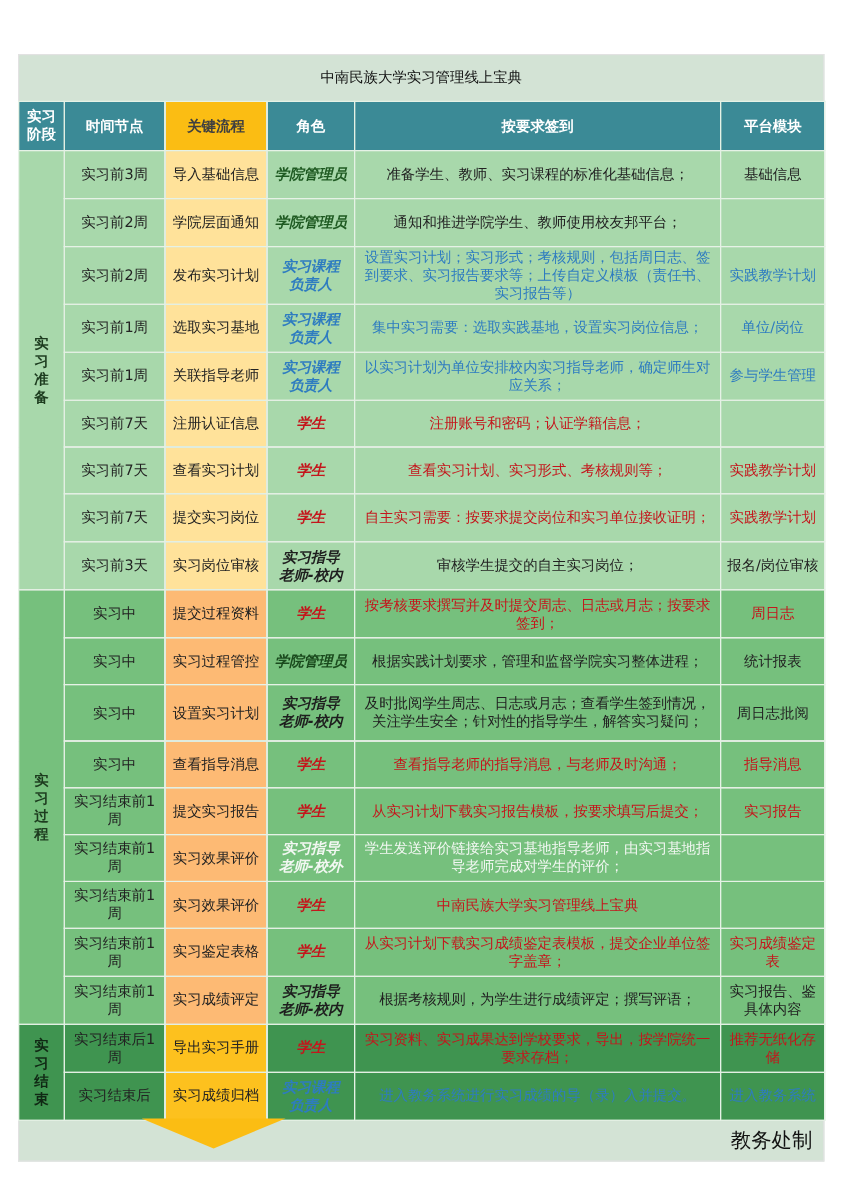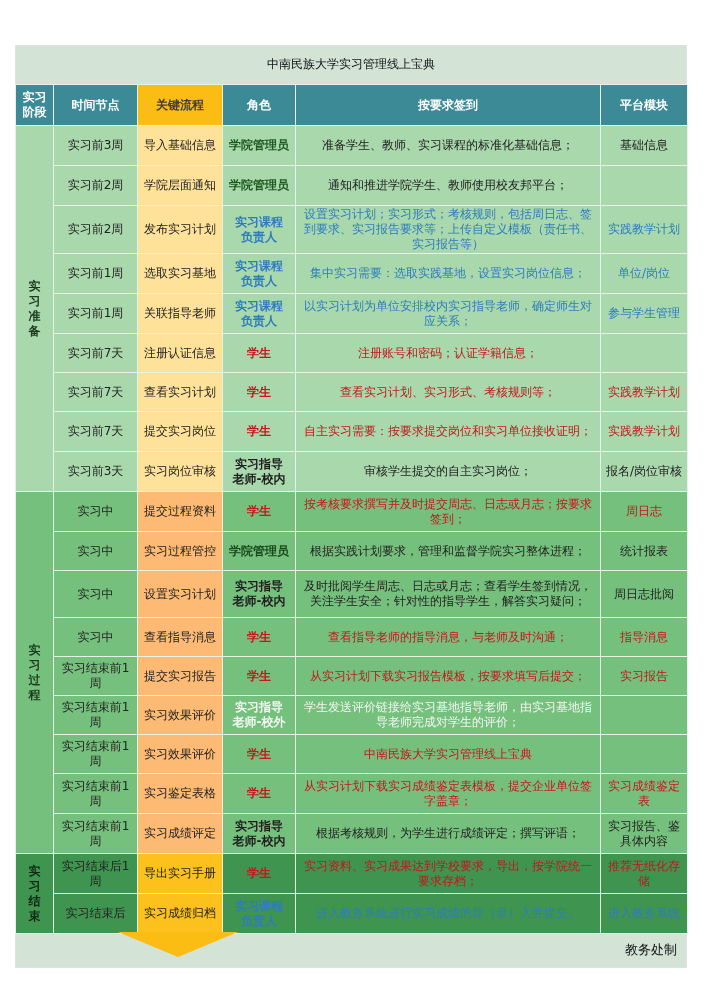--- a/index.html
+++ b/index.html
@@ -6,38 +6,38 @@
   body { width:707px; height:1000px; position:relative; font-family:"DejaVu Sans", "Liberation Sans", sans-serif; overflow:hidden; }
   .frame { position:absolute; left:15px; top:45px; width:672px; height:923px; background:#d3e3d5; border:1px solid #e2e2e2; box-sizing:border-box; }
   .title { position:absolute; left:15px; top:45px; width:672px; height:39px; display:flex; align-items:center; justify-content:center; font-size:12px; color:#111; }
   table.main { position:absolute; left:15px; top:84px; width:672px; border-collapse:collapse; table-layout:fixed; }
   table.main td, table.main th { border:1.5px solid #e6f2e6; padding:0 3px; text-align:center; vertical-align:middle; font-size:12px; line-height:15px; overflow:hidden; }
   th { background:#3b8a96; color:#ffffff; font-weight:bold; font-size:12.5px; height:40px; }
   th.key { background:#fbbd13; color:#404040; }
   th.phase { font-size:11.5px; line-height:14px;margin-left:32px; }
   td.phase { font-weight:bold; font-size:13px; line-height:20px; color:#1d3c1f; }
   td.content { text-align:left; padding-left:3px; }
-  td.role { font-weight:bold; }
+  td.role { font-weight:bold;font-style:italic; }
   .c-dark { color:#222; }
   .c-red { color:#c4161c; }
   .c-blue { color:#2e7cc0; }
   .c-white { color:#f2f7f2; }
   .c-ink { color:#1e1e1e; }
   .clip { display:block; max-height:45px; overflow:hidden; }
   .p1 td { background:#a8d8ab; }
   .p1 td.key { background:#ffe29a;margin-top:44px; }
   .p2 td { background:#76c07d; }
   .p2 td.key { background:#fdba74; }
   .p3 td { background:#3f9450; }
   .p3 td.key { background:#fdc11e;margin-left:46px; }
   td.phase1 { background:#a8d8ab !important; }
   td.phase2 { background:#76c07d !important; }
   td.phase3 { background:#3f9450 !important; color:#102814; }
   .arrow { position:absolute; left:118px; top:932px; width:0; height:0; border-left:60px solid transparent; border-right:60px solid transparent; border-top:25px solid #fbbd13; }
-  .footer { position:absolute; left:15px; top:932px; width:662px; height:36px; display:flex; align-items:center; justify-content:flex-end; font-size:13px; color:#111; }
+  .footer { position:absolute; left:15px; top:932px; width:662px; height:36px; display:flex; align-items:center; justify-content:flex-end; font-size:17px; color:#111; }
 </style>
 </head>
 <body>
 
 <div class="frame"></div>
 <div class="title">中南民族大学实习管理线上宝典</div>
 
 <table class="main">
   <colgroup>
     <col style="width:38px">

